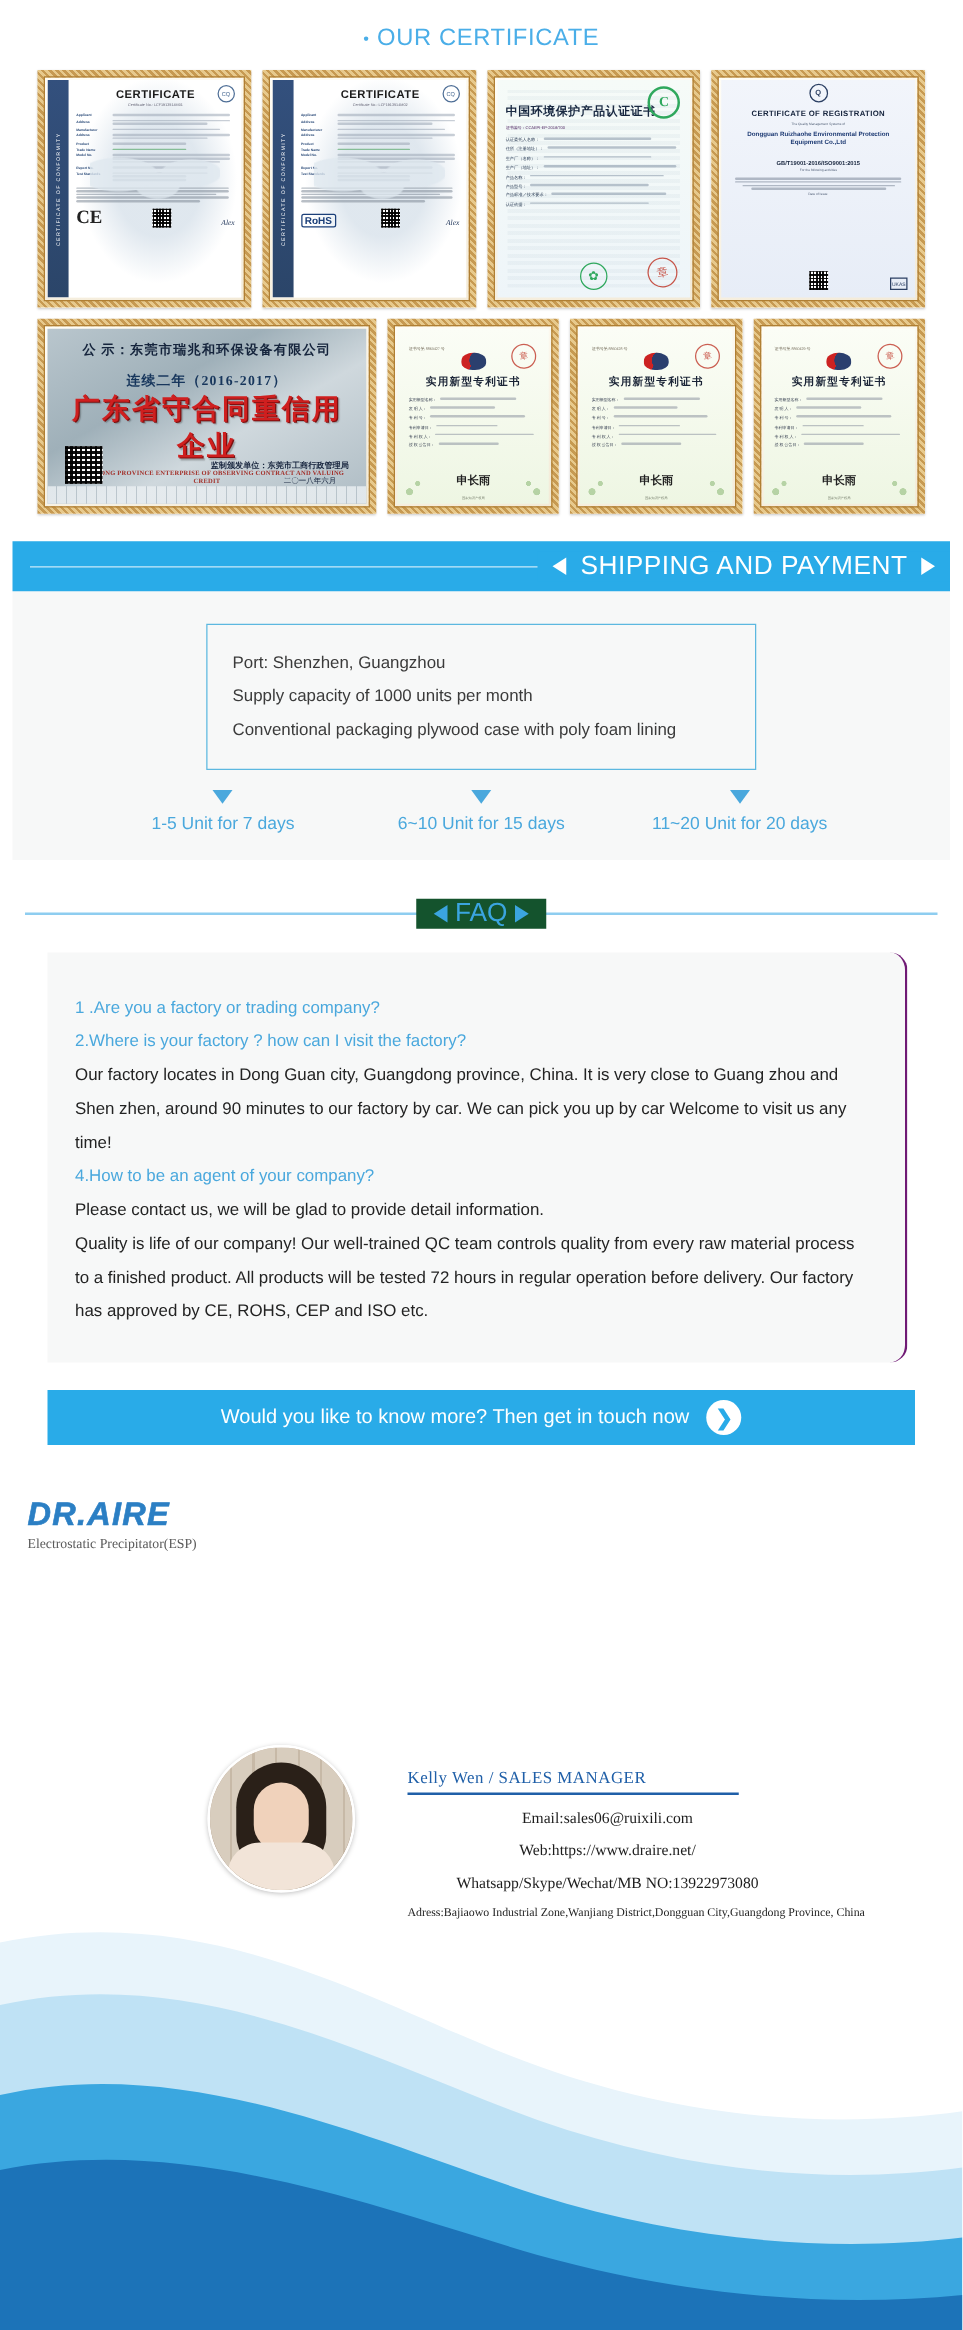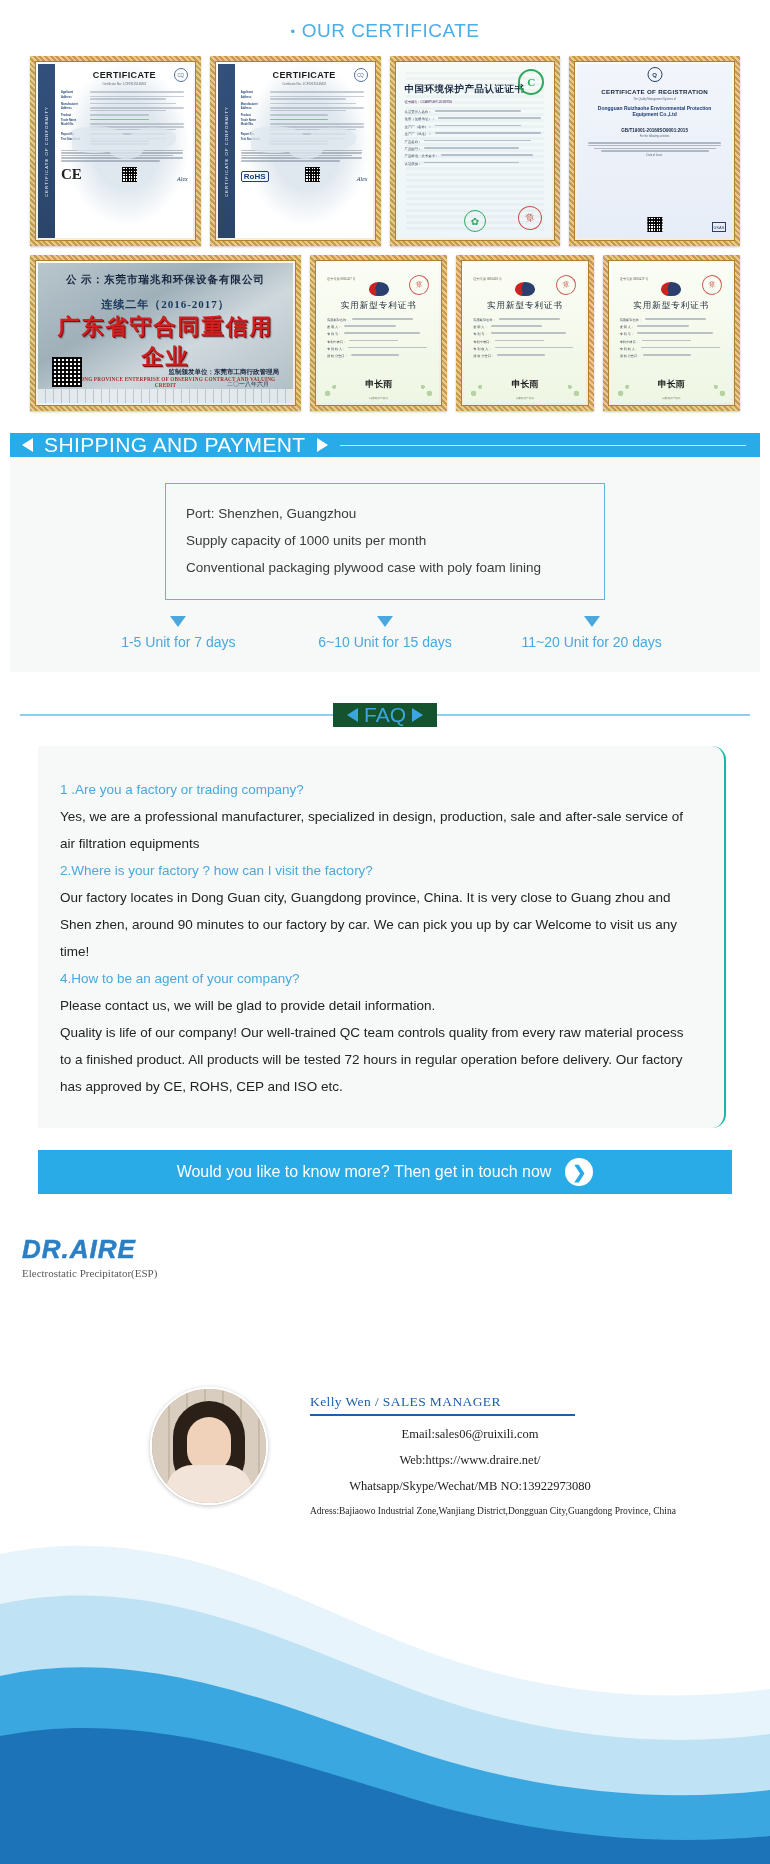--- a/index.html
+++ b/index.html
@@ -211,21 +211,21 @@
   .patent::before { left: 3px; bottom: 3px; }
   .patent::after { right: 3px; bottom: 3px; transform: scaleX(-1); }
   .patent-topline { font-size: 3.2px; color: #6b6250; text-align: left; margin-top: 6px; }
   .patent-emblem {
     margin: 1px auto 0; width: 20px; height: 14px;
     background:
       radial-gradient(circle at 70% 45%, #2b3f6e 0 46%, transparent 48%),
       linear-gradient(115deg, #c22 0 48%, #2b3f6e 48% 100%);
     border-radius: 50% 50% 45% 45%;
   }
-  .patent-title { margin-top: 4px; font-size: 8.5px; font-weight: normal; color: #1a2436; letter-spacing: 1px; }
+  .patent-title { margin-top: 4px; font-size: 8.5px; font-weight: bold; color: #1a2436; letter-spacing: 1px; }
   .patent-rows { margin-top: 6px; text-align: left; }
   .patent-rows .r { display: flex; gap: 3px; margin-bottom: 3.2px; }
   .patent-rows .k { font-size: 3.2px; color: #3a4354; white-space: nowrap; }
   .patent-rows .v { flex: 1; }
   .patent-rows .ln { background: #8c93a0; }
   .patent-seal {
     position: absolute; right: 10px; top: 12px;
     width: 20px; height: 20px; border-radius: 50%;
     border: 1.4px solid #c0392b; color: #c0392b; font-size: 7px;
     display: flex; align-items: center; justify-content: center;
@@ -233,23 +233,23 @@
   }
   .patent-sign {
     position: absolute; left: 50%; transform: translateX(-50%); bottom: 12px;
     font-size: 9px; color: #222; font-family: "Liberation Serif", serif; font-weight: bold;
   }
   .patent-bottom { position: absolute; left: 0; right: 0; bottom: 3px; font-size: 2.6px; color: #7a8270; }
 
   
   .banner {
     background: #29abe8;
-    height: 24px;
+    height: 40px;
     margin: 22px 10px 0;
-    display: flex; align-items: center; justify-content: flex-start;
+    display: flex; align-items: center; justify-content: flex-end;
     position: relative;
   }
   .banner .rule { position: absolute; left: 14px; right: 14px; height: 1px; background: rgba(255,255,255,.75); }
   .banner .label {
     position: relative; z-index: 2; background: #29abe8;
     color: #ffffff; font-size: 21px; letter-spacing: .4px;
     padding: 0 12px; display: flex; align-items: center; gap: 11px;
   }
   .tri-l { width: 0; height: 0; border-top: 7px solid transparent; border-bottom: 7px solid transparent; border-right: 11px solid #fff; }
   .tri-r { width: 0; height: 0; border-top: 7px solid transparent; border-bottom: 7px solid transparent; border-left: 11px solid #fff; }
@@ -282,21 +282,21 @@
     position: relative; z-index: 2; background: #14532d; padding: 0 14px;
     color: #3ba5e0; font-size: 21px; display: flex; align-items: center; gap: 6px;
   }
   .faq-head .tri-l { border-right-color: #3ba5e0; }
   .faq-head .tri-r { border-left-color: #3ba5e0; }
 
   
   .faq-card {
     margin: 14px 44px 0 38px;
     background: #f7f8f8;
-    border-right: 2px solid #14b8a6;
+    border-right: 2px solid #701a75;
     border-radius: 0 14px 14px 0;
     padding: 30px 28px 28px 22px;
   }
   .faq-q { color: #4aa8dd; font-size: 13.5px; line-height: 2.0; }
   .faq-a { color: #232323; font-size: 13.5px; line-height: 2.0; }
 
   
   .cta {
     margin: 22px 38px 16px 38px;
     height: 44px; background: #29abe8;
@@ -317,22 +317,22 @@
     -webkit-text-stroke: .5px #2b7fc4;
   }
   .brand .tag { font-size: 11px; color: #5a5a5a; font-family: "Liberation Serif", serif; margin-top: 2px; }
 
   
   .footer { position: absolute; left: 0; right: 0; bottom: 0; height: 560px; }
   .footer .curve-bg {
     position: absolute; inset: 0;
   }
   .contact-row {
-    position: absolute; left: 0; right: 0; top: 72px;
-    display: flex; align-items: center;
+    position: absolute; left: 0; right: 0; top: 92px;
+    display: flex; align-items: flex-start; padding-left: 16px;
   }
   .avatar {
     width: 118px; height: 118px; border-radius: 50%; margin-left: 150px;
     overflow: hidden; position: relative;
     background: linear-gradient(180deg,#cbb8a6 0%,#b59f8b 45%,#9d8670 100%);
     border: 2px solid #fff;
     box-shadow: 0 1px 4px rgba(0,0,0,.25);
     flex: none;
   }
   .avatar .bgwall { position: absolute; inset: 0;
@@ -840,21 +840,20 @@
   <div class="rule"></div>
   <div class="label">
     <span class="tri-l"></span>
     <span>FAQ</span>
     <span class="tri-r"></span>
   </div>
 </div>
 
 <div class="faq-card">
   <div class="faq-q">1 .Are you a factory or trading company?</div>
-  <div class="faq-a">Yes, we are a professional manufacturer, specialized in design, production, sale and after-sale service of air filtration equipments</div>
   <div class="faq-q">2.Where is your factory ? how can I visit the factory?</div>
   <div class="faq-a">Our factory locates in Dong Guan city, Guangdong province, China. It is very close to Guang zhou and Shen zhen, around 90 minutes to our factory by car. We can pick you up by car Welcome to visit us any time!</div>
   <div class="faq-q">4.How to be an agent of your company?</div>
   <div class="faq-a">Please contact us, we will be glad to provide detail information.</div>
   <div class="faq-a">Quality is life of our company! Our well-trained QC team controls quality from every raw material process to a finished product. All products will be tested 72 hours in regular operation before delivery. Our factory has approved by CE, ROHS,  CEP and ISO etc.</div>
 </div>
 
 <div class="cta">
   <span class="t">Would you like to know more? Then get in touch now</span>
   <span class="arrow">❯</span>

